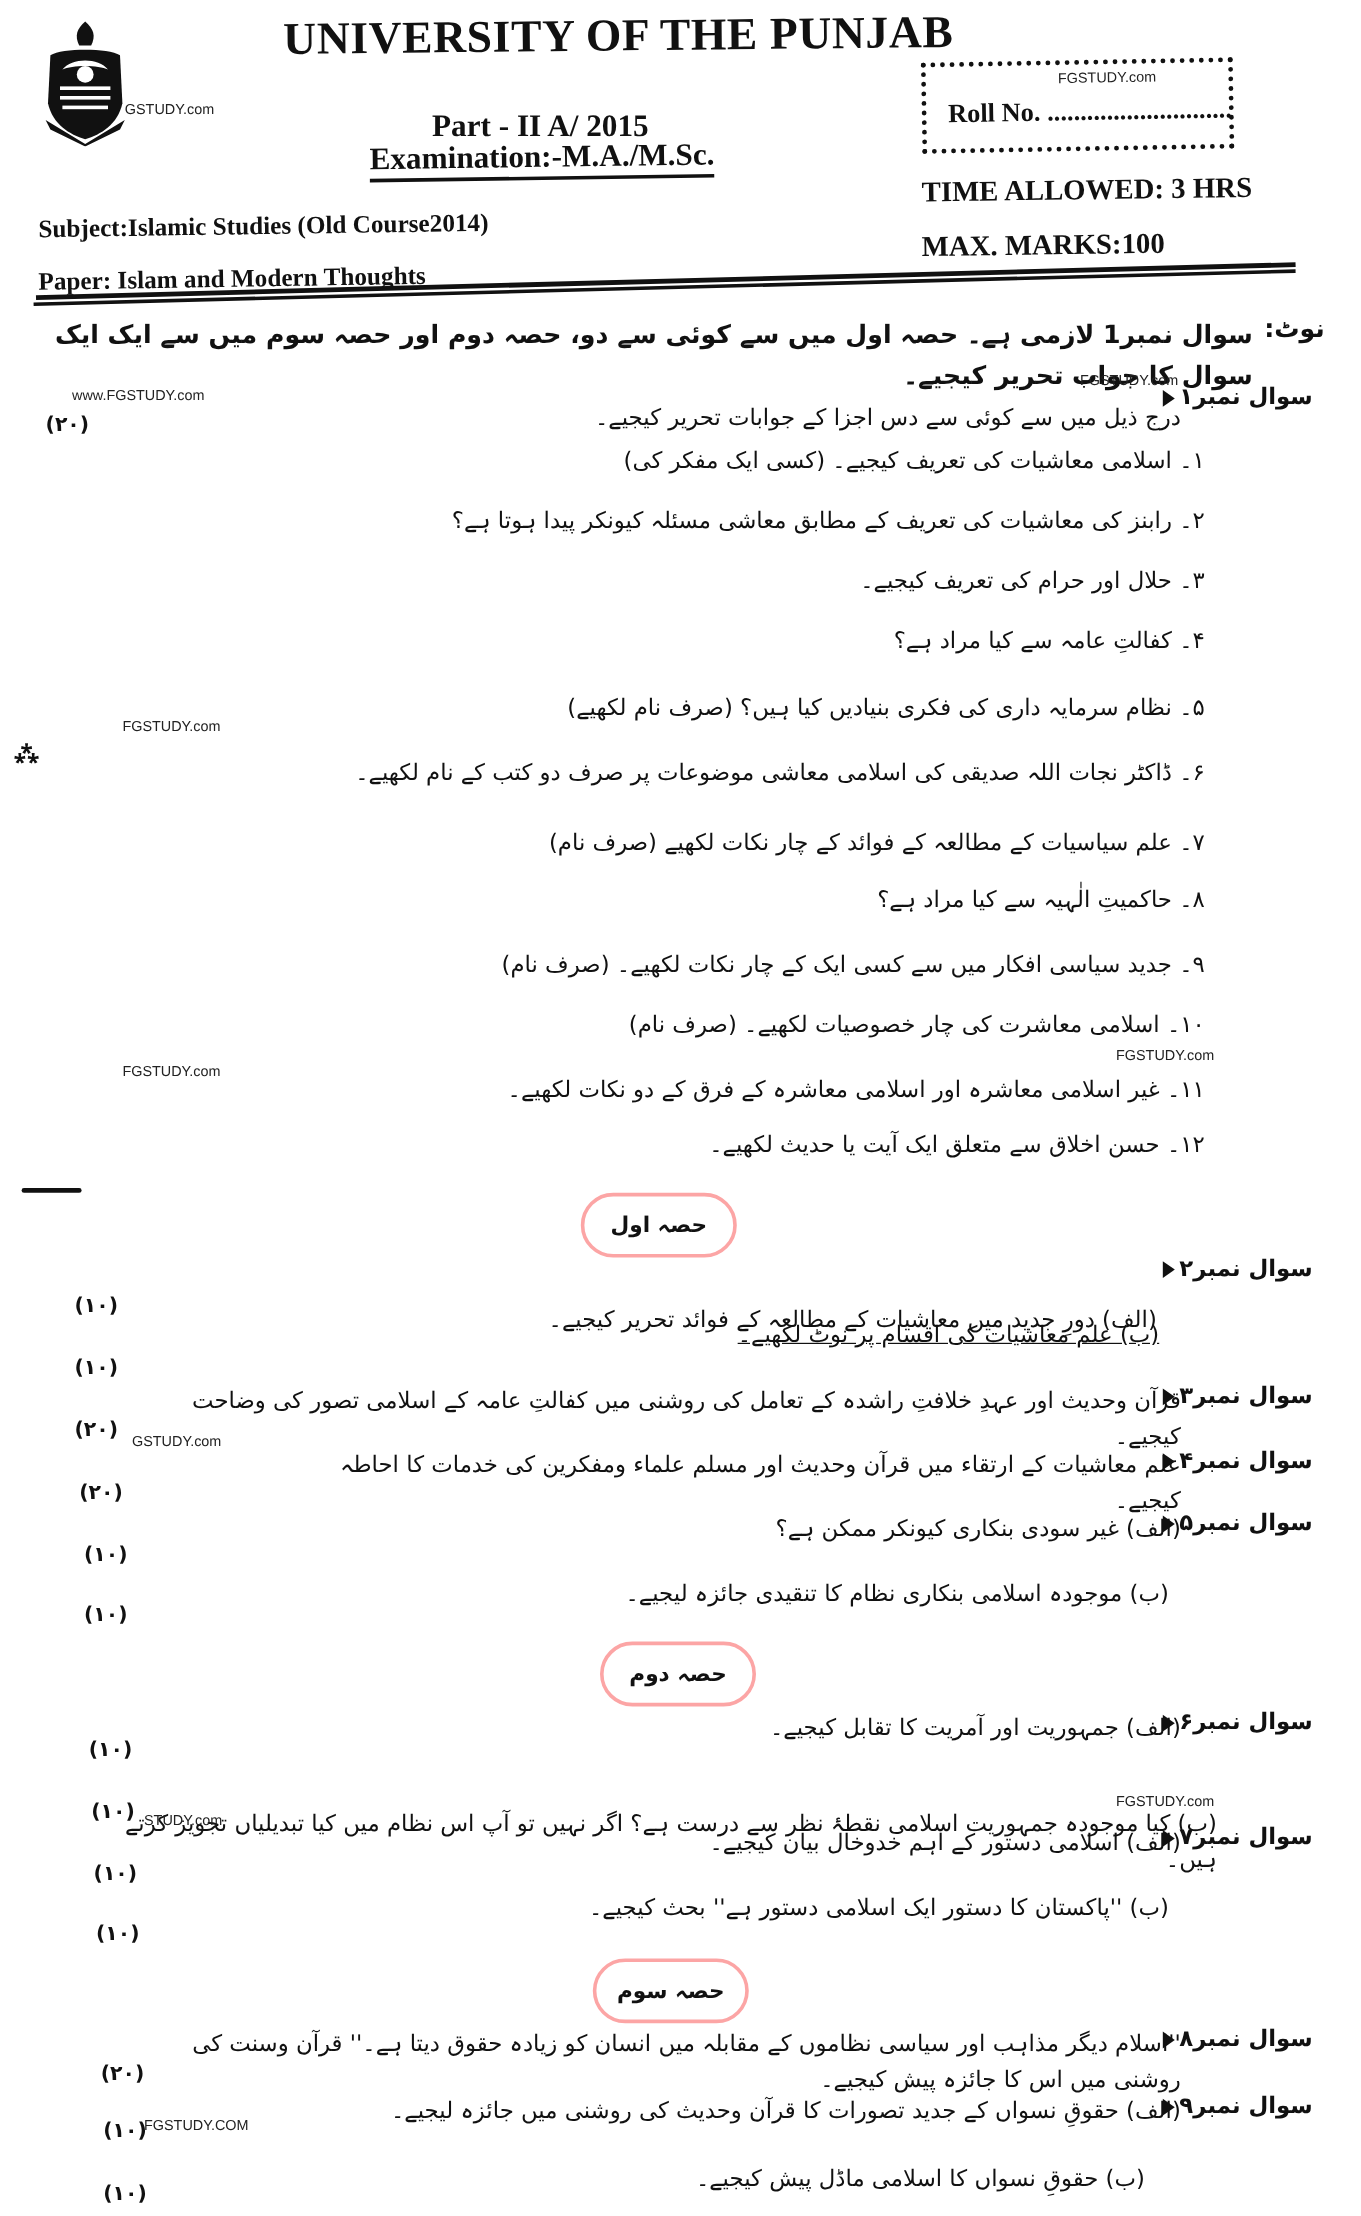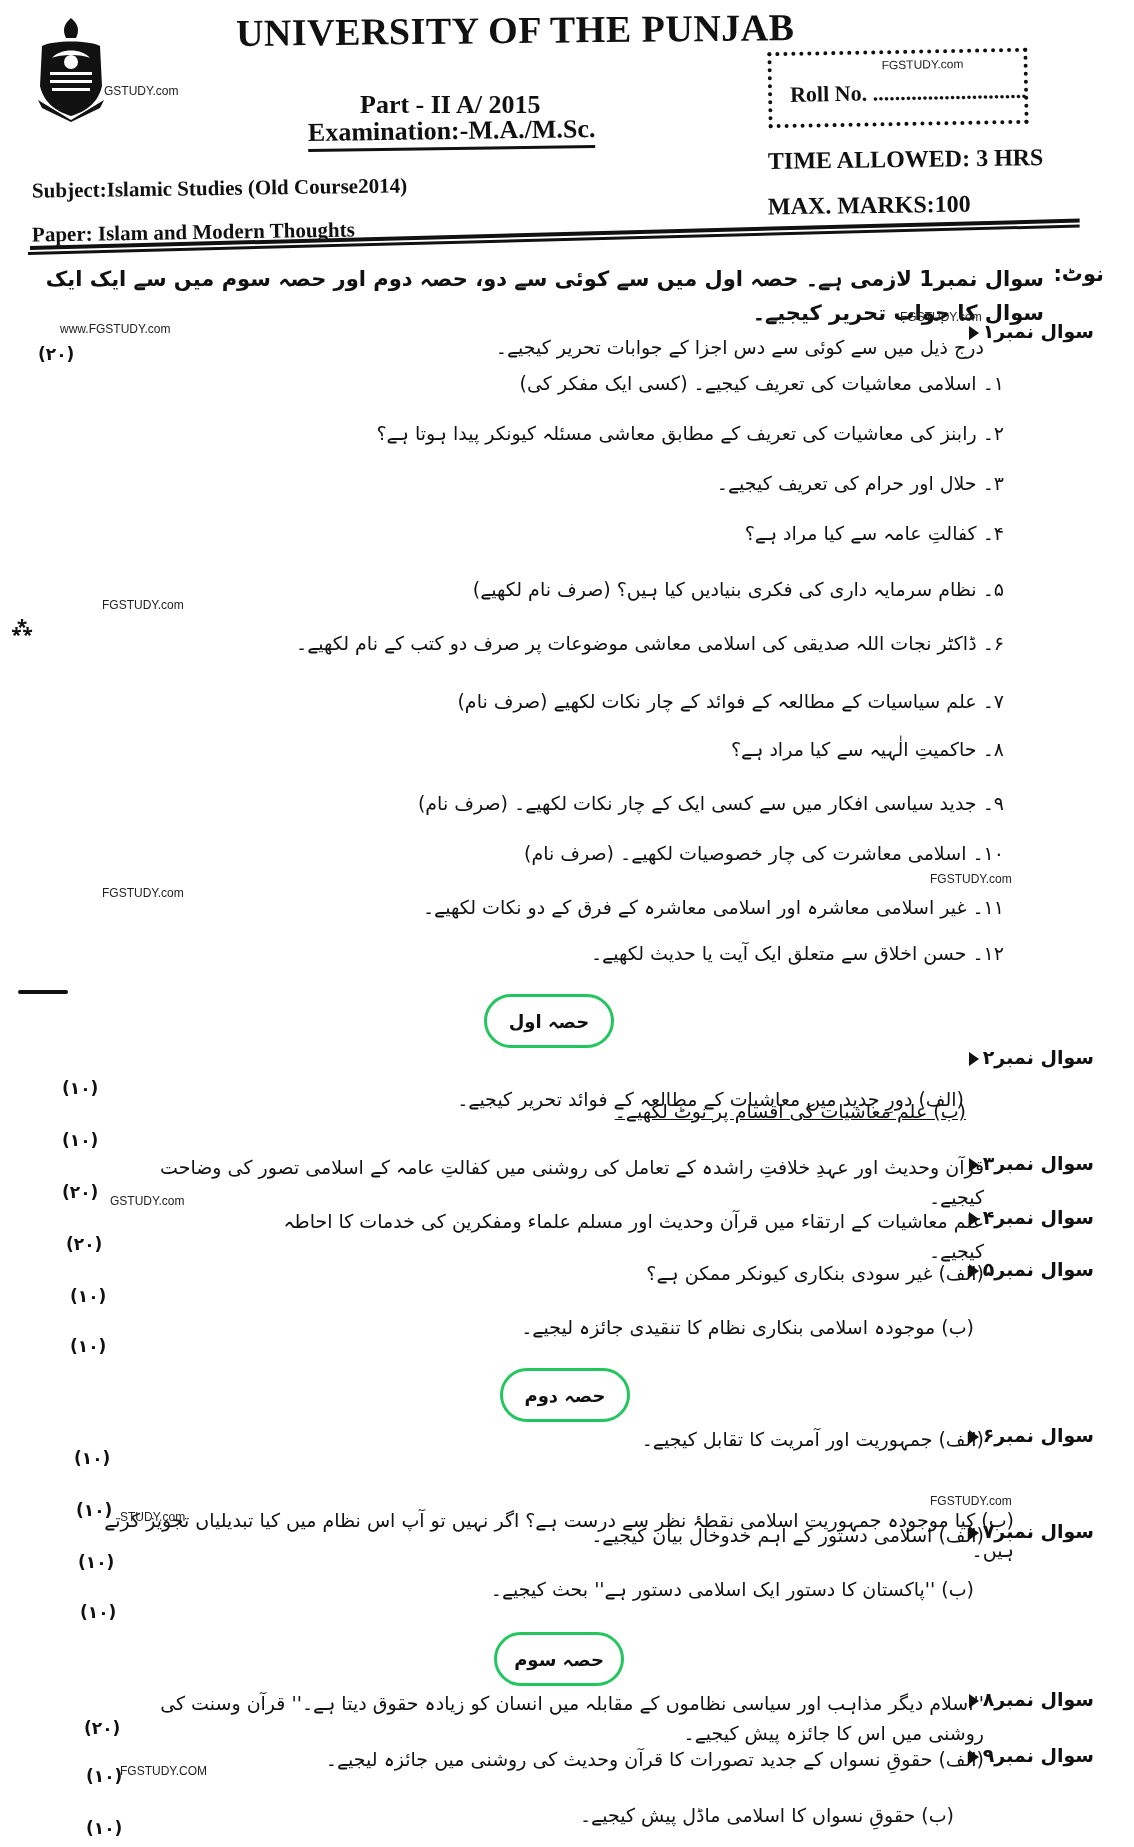--- a/index.html
+++ b/index.html
@@ -14,21 +14,21 @@
   .roll { left:18px; top:26px; font-size:22px; font-weight:bold; white-space:nowrap; }
   .time { left:768px; top:146px; font-size:24px; font-weight:bold; transform:rotate(-0.8deg); }
   .marks { left:768px; top:192px; font-size:24px; font-weight:bold; transform:rotate(-0.8deg); }
   .rule1 { left:30px; top:246px; width:1050px; height:0; border-top:4px solid #111; transform:rotate(-1.5deg); transform-origin:left; }
   .rule2 { left:28px; top:252px; width:1052px; height:0; border-top:3px solid #111; transform:rotate(-1.5deg); transform-origin:left; }
   .wm { font-family:"Liberation Sans", sans-serif; font-size:12px; color:#222; white-space:nowrap; }
   .crest { left:36px; top:16px; width:70px; height:106px; }
   .ur { direction:rtl; unicode-bidi:plaintext; font-family:"DejaVu Sans", sans-serif; font-size:19px; white-space:nowrap; text-align:right; }
   .ur.b { font-weight:bold; }
   .mk { font-family:"DejaVu Sans", sans-serif; font-weight:bold; font-size:17px; direction:rtl; unicode-bidi:plaintext; }
-  .section-pill { border:3px solid #22c55e; border-radius:34px; width:124px; height:48px; display:flex; align-items:center; justify-content:center; font-family:"DejaVu Sans", sans-serif; font-weight:bold; font-size:18px; direction:rtl; }
+  .section-pill { border:3px solid #fca5a5; border-radius:34px; width:124px; height:48px; display:flex; align-items:center; justify-content:center; font-family:"DejaVu Sans", sans-serif; font-weight:bold; font-size:18px; direction:rtl; }
   .qlabel { font-weight:bold; }
   .arrow { display:inline-block; width:0; height:0; border-top:7px solid transparent; border-bottom:7px solid transparent; border-left:10px solid #111; margin:0 4px; vertical-align:middle; }
   .mark-smudge { background:#111; height:4px; border-radius:2px; }
 </style>
 </head>
 <body>
 
 <div class="abs crest">
   <svg width="70" height="106" viewBox="0 0 70 106">
     <path d="M35 2 C28 8 26 14 30 22 L40 22 C44 14 42 8 35 2 Z" fill="#111"></path>

